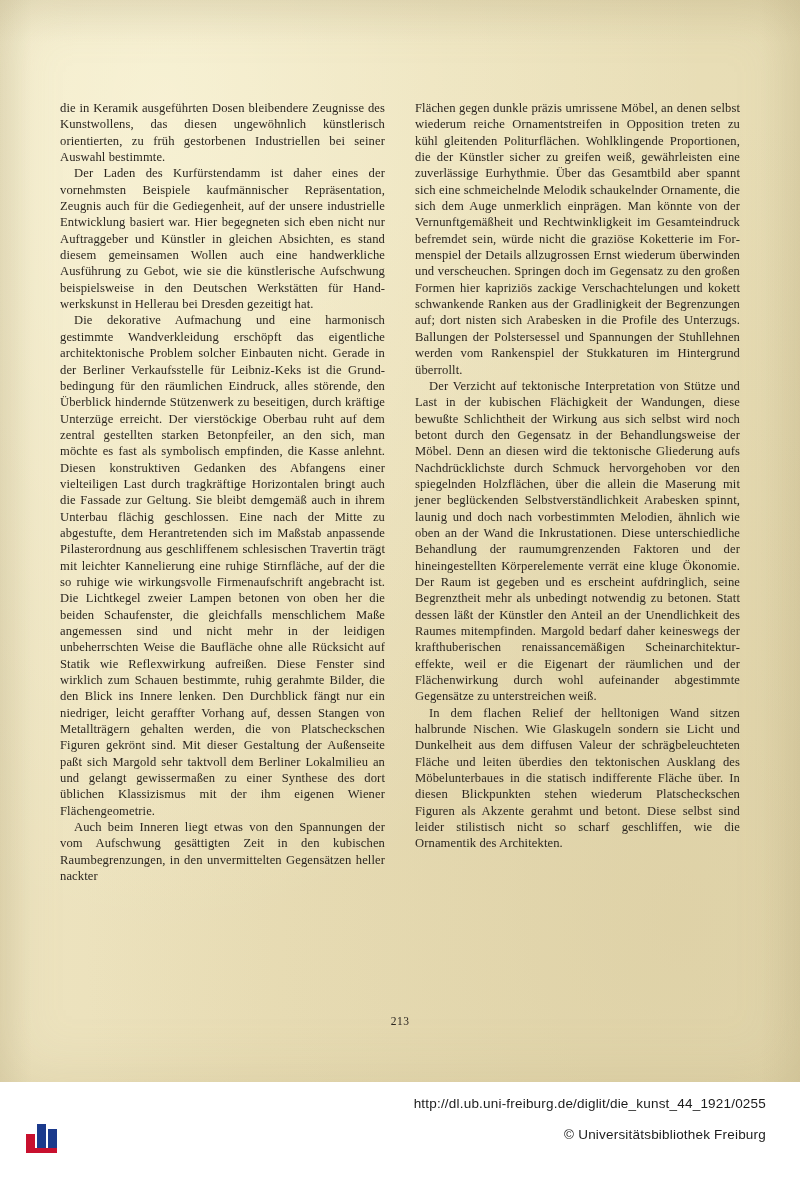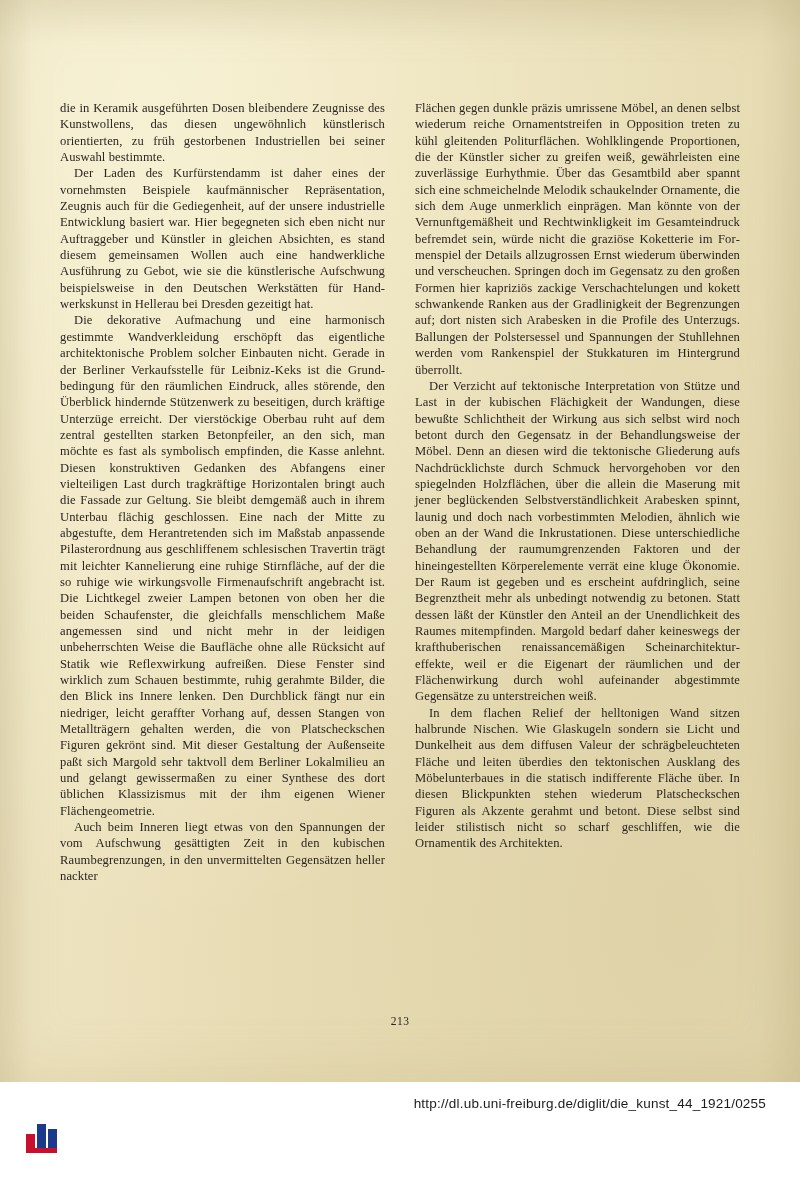--- a/index.html
+++ b/index.html
@@ -175,17 +175,18 @@
 
     <div class="logo">
       <div class="bar-left"></div>
       <div class="bar-mid"></div>
       <div class="bar-right"></div>
       <div class="base"></div>
     </div>
 
     <div class="footer-lines">
       <div class="footer-url">http://dl.ub.uni-freiburg.de/diglit/die_kunst_44_1921/0255</div>
+      <div class="footer-credit">© Universitätsbibliothek Freiburg</div>
     </div>
 
   </div>
 
 </div>
 
 </body></html>

